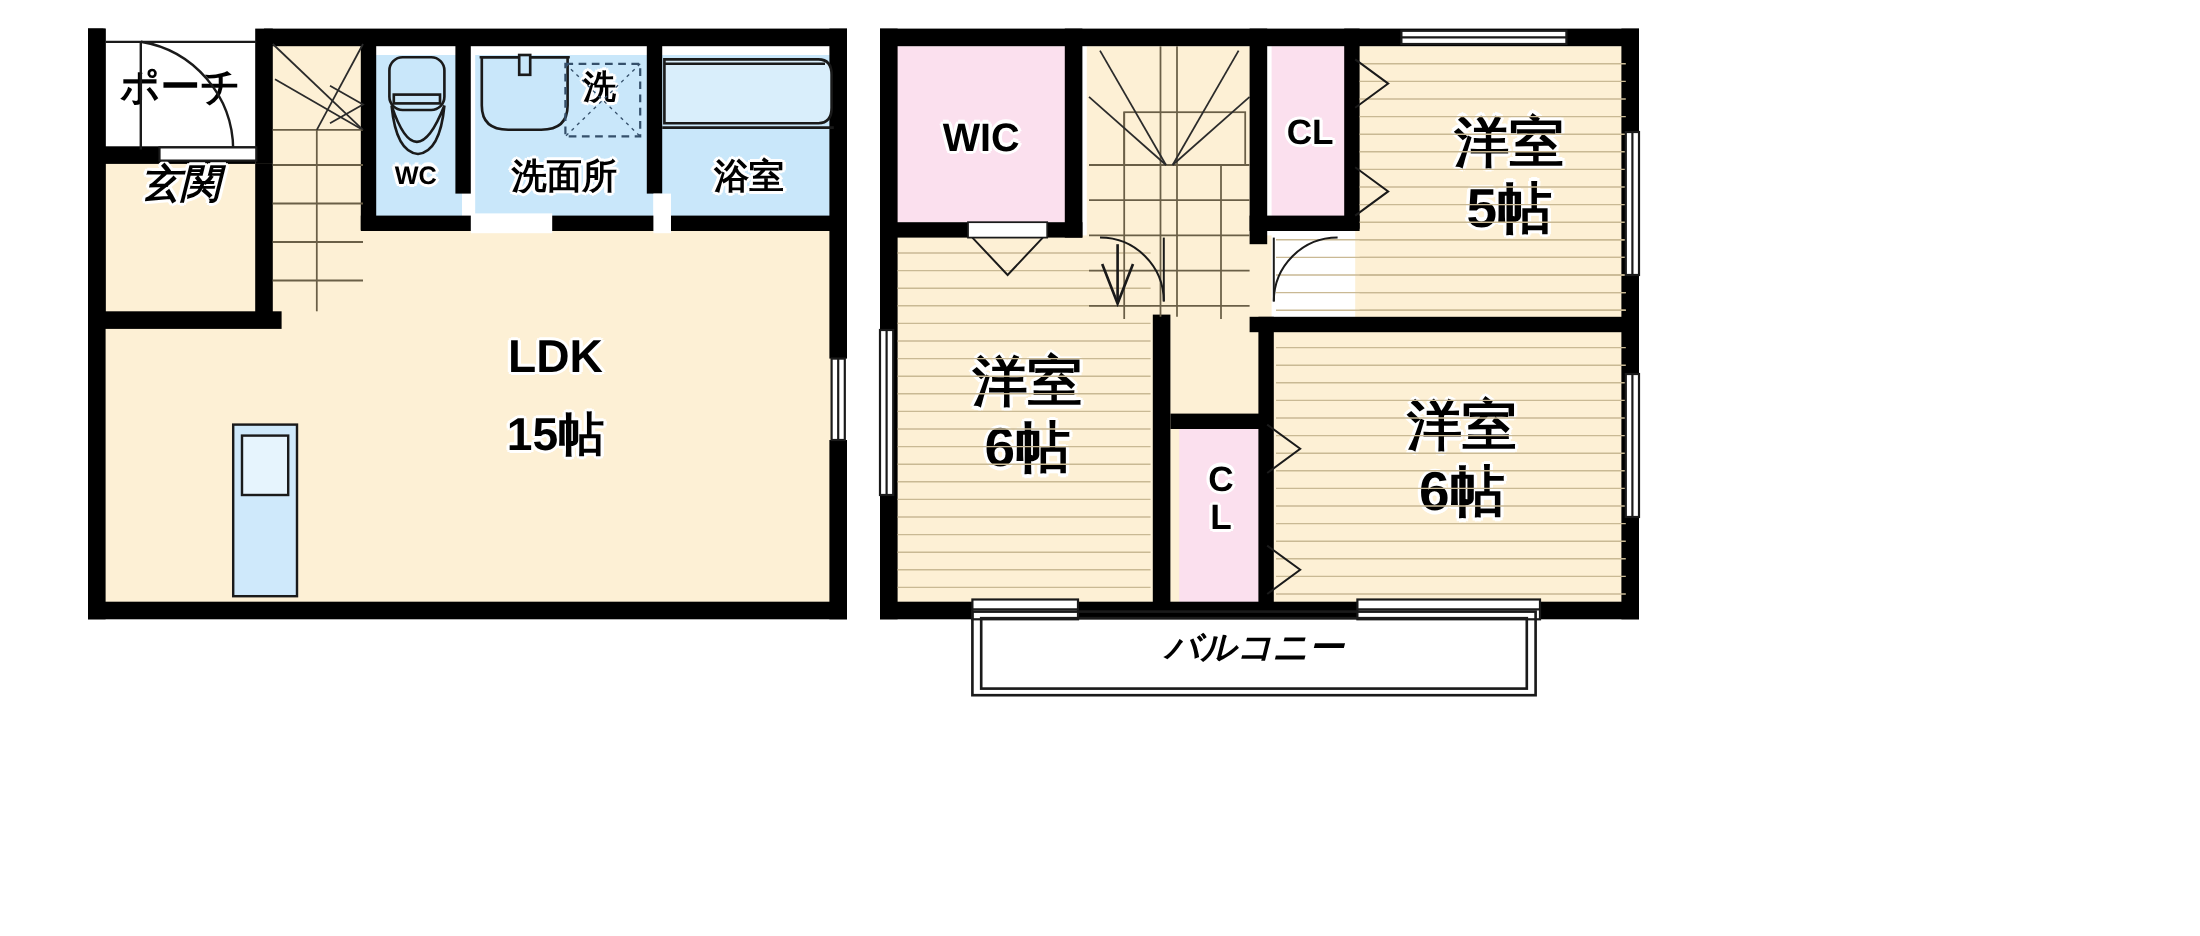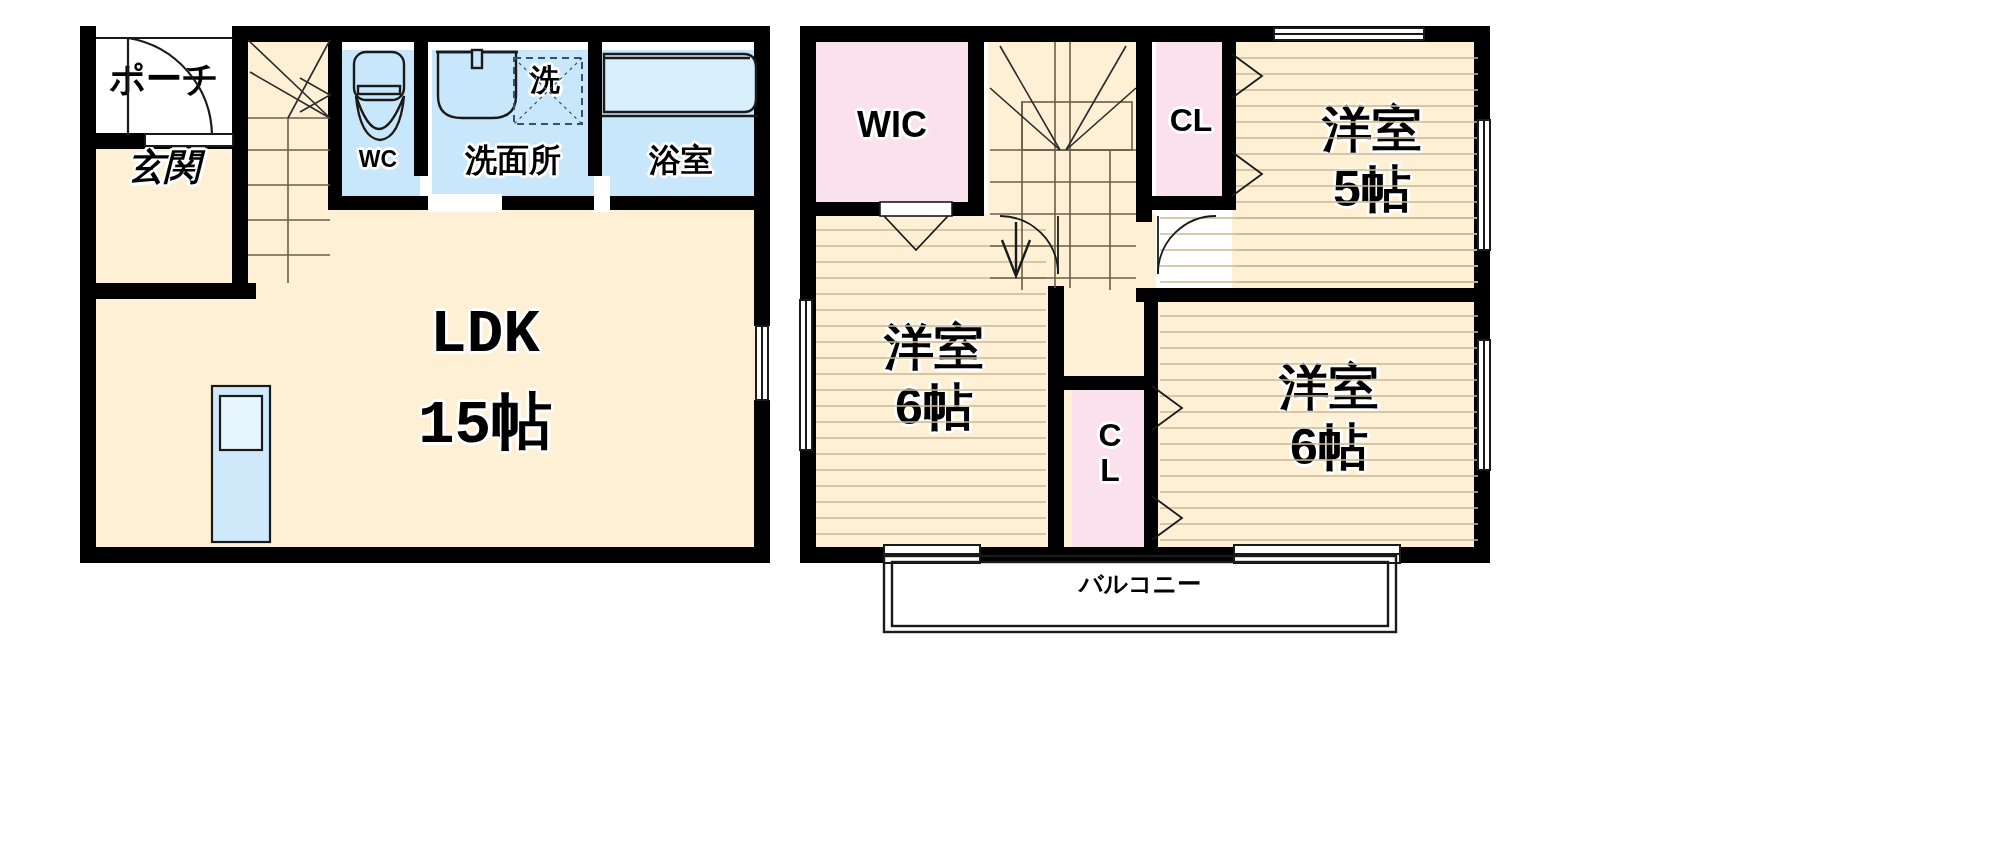--- a/index.html
+++ b/index.html
@@ -73,21 +73,21 @@
     </div>
     <div class="lbl-wrap" style="left:430px;top:142px;width:166px;font-size:32px;">
       <span class="lbl-txt">洗面所</span>
     </div>
     <div class="lbl-wrap" style="left:512px;top:63px;width:66px;font-size:30px;">
       <span class="lbl-txt">洗</span>
     </div>
     <div class="lbl-wrap" style="left:600px;top:142px;width:162px;font-size:32px;">
       <span class="lbl-txt">浴室</span>
     </div>
-    <div class="lbl-wrap" style="left:340px;top:300px;width:290px;font-size:61px;font-family:Liberation Mono, monospace;">
+    <div class="lbl-wrap" style="left:360px;top:300px;width:290px;font-size:42px;">
       <span class="lbl-txt">LDK</span><br>
       <span class="lbl-txt" style="margin-top:24px;display:inline-block;">15帖</span>
     </div>
   </div>
 
   <div>
 
     <div class="room pink" style="left:812px;top:42px;width:160px;height:160px;"></div>
     <div class="room tatami" style="left:988px;top:42px;width:152px;height:178px;"></div>
     <div class="room pink" style="left:1156px;top:42px;width:70px;height:162px;"></div>
@@ -127,21 +127,21 @@
       <span class="lbl-txt" style="margin-top:4px;display:inline-block;">5帖</span>
     </div>
     <div class="lbl-wrap" style="left:820px;top:318px;width:228px;font-size:50px;">
       <span class="lbl-txt">洋室</span><br>
       <span class="lbl-txt" style="margin-top:4px;display:inline-block;">6帖</span>
     </div>
     <div class="lbl-wrap" style="left:1215px;top:358px;width:228px;font-size:50px;">
       <span class="lbl-txt">洋室</span><br>
       <span class="lbl-txt" style="margin-top:4px;display:inline-block;">6帖</span>
     </div>
-    <div class="lbl-wrap" style="left:884px;top:570px;width:512px;font-size:24px;">
+    <div class="lbl-wrap" style="left:884px;top:570px;width:512px;font-size:32px;font-style:italic;">
       <span class="lbl-txt">バルコニー</span>
     </div>
   </div>
 
   <svg class="ov" viewBox="0 0 2000 851" xmlns="http://www.w3.org/2000/svg">
     <defs>
       <pattern id="floorlines" width="10" height="14" patternUnits="userSpaceOnUse">
         <line x1="0" y1="0" x2="10" y2="0" stroke="#c9b994" stroke-width="1"></line>
       </pattern>
     </defs>

